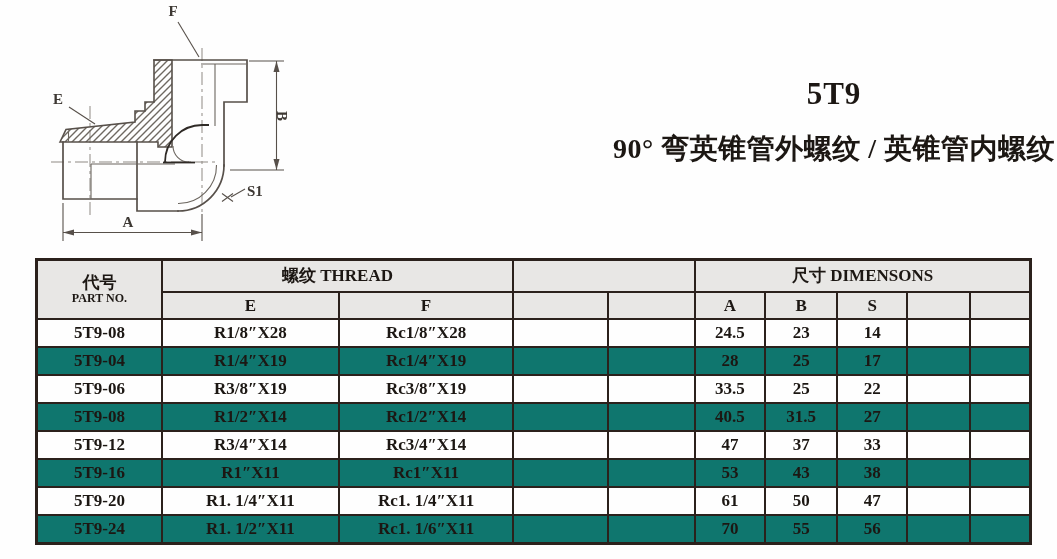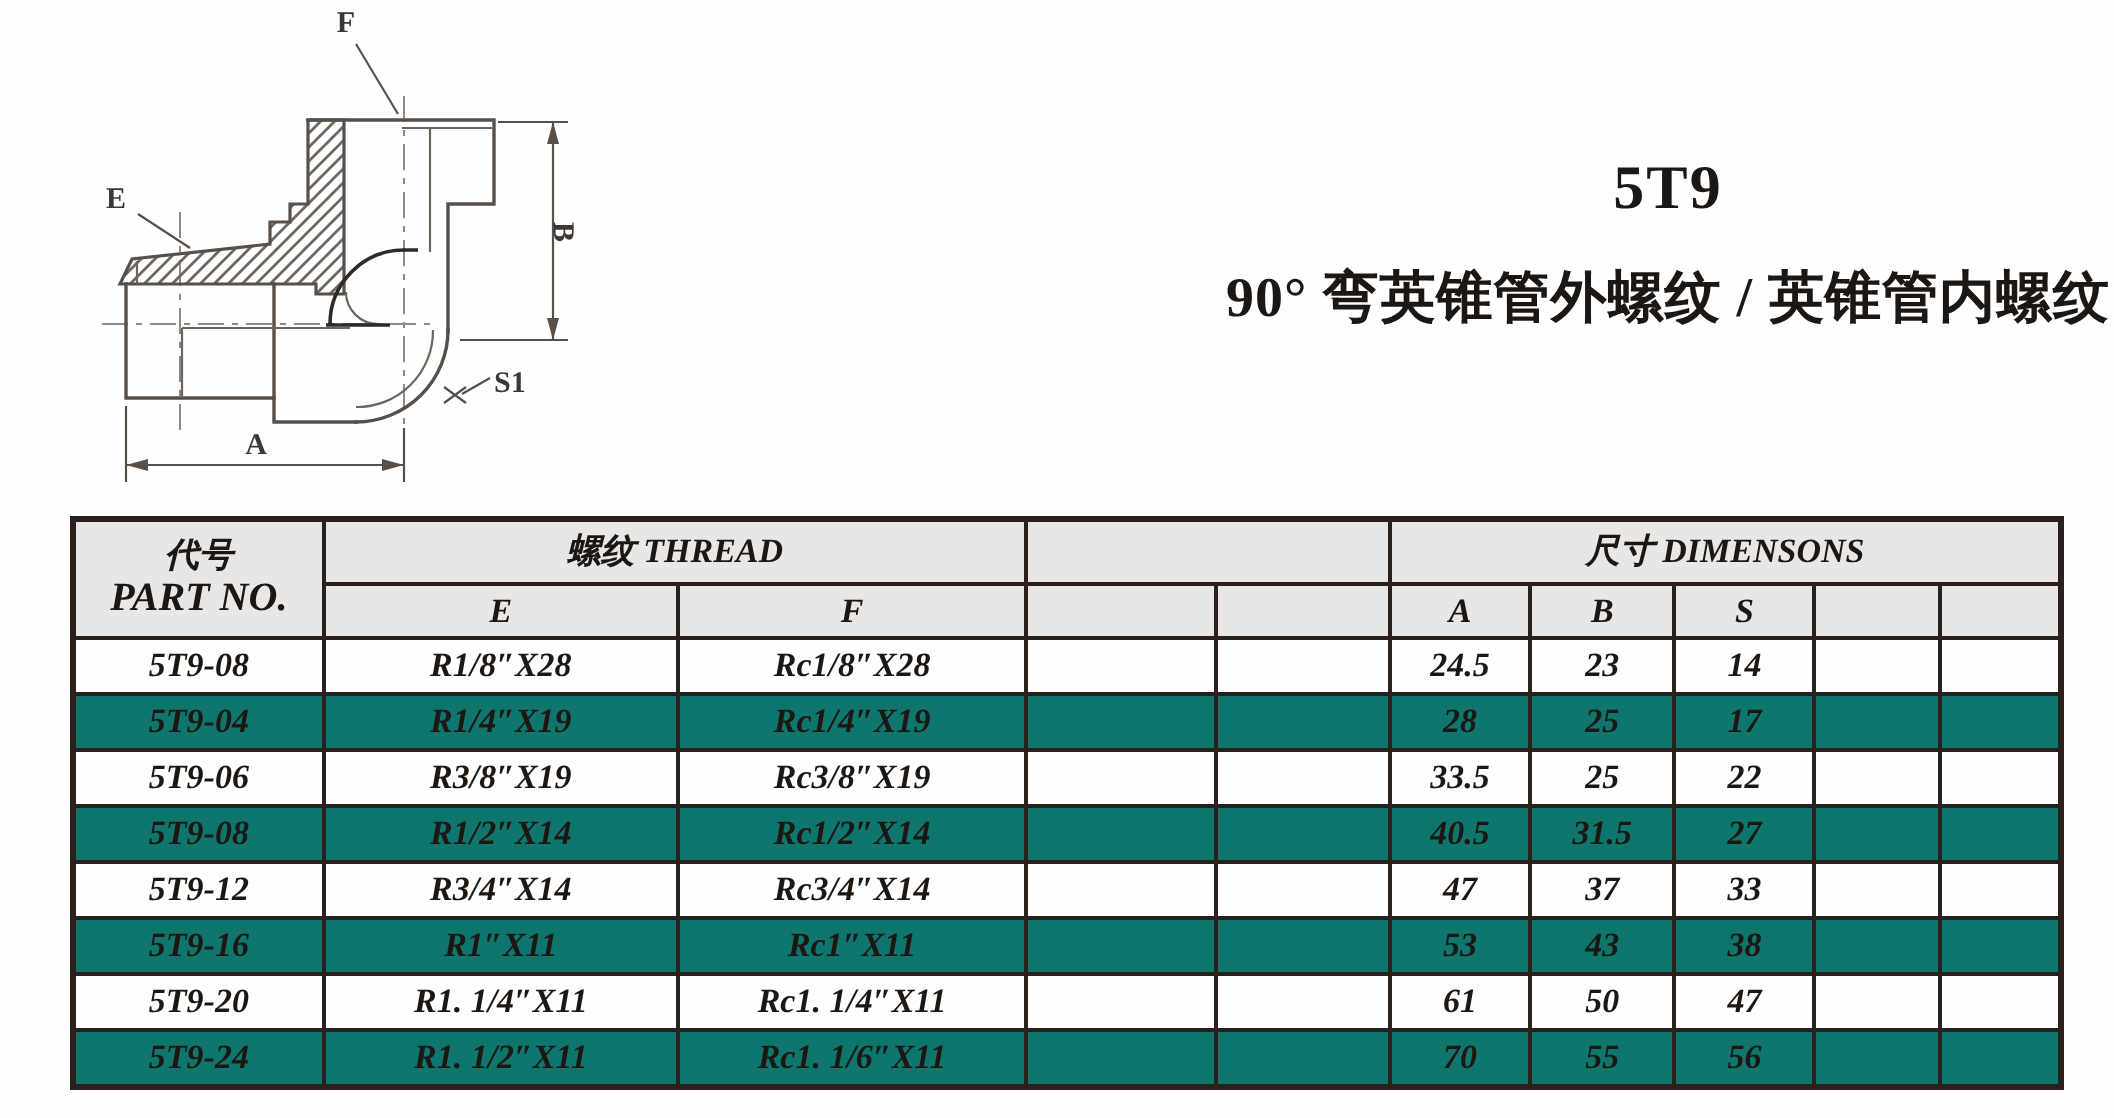--- a/index.html
+++ b/index.html
@@ -27,37 +27,36 @@
   .dannot{stroke:#2f2a26;stroke-width:1.8;fill:none;}
   .darrow{fill:#57504a;stroke:none;}
   .dtext{font-family:"Liberation Serif","DejaVu Serif",serif;font-weight:bold;font-size:15px;fill:#3d3833;}
 
   
   .spec-table-wrap{position:absolute;left:35px;top:258px;width:997px;}
   table.spec{
     width:100%;border-collapse:collapse;table-layout:fixed;
     border:3px solid #2b211c;
     font-weight:bold;
-    font-style:italic;
   }
   table.spec td,table.spec th{
     border:2px solid #2b211c;
     border-top-width:2.5px;border-bottom-width:2.5px;
     text-align:center;vertical-align:middle;
     padding:0;overflow:hidden;white-space:nowrap;
     font-size:17px;line-height:1.15;
     font-weight:bold;
   }
   table.spec thead td,table.spec thead th{background:#e8e7e5;}
   tr.hrow1 th,tr.hrow1 td{height:30px;}
   tr.hrow2 th,tr.hrow2 td{height:25px;}
   tbody tr td{height:26px;}
   tbody tr.stripe td{background:#0f766e;}
   .partno-head{font-size:17px;}
-  .partno-head .en{font-size:20px;}
+  .partno-head .en{font-size:12px;}
 </style>
 </head>
 <body>
 
 <div class="drawing">
   <svg viewBox="0 0 335 255" xmlns="http://www.w3.org/2000/svg">
     <defs>
       <pattern id="hatch" width="7" height="7" patternUnits="userSpaceOnUse">
         <path d="M -1,8 L 8,-1 M -1,1 L 1,-1 M 6,8 L 8,6" stroke="#6e6861" stroke-width="1.4"></path>
       </pattern>

